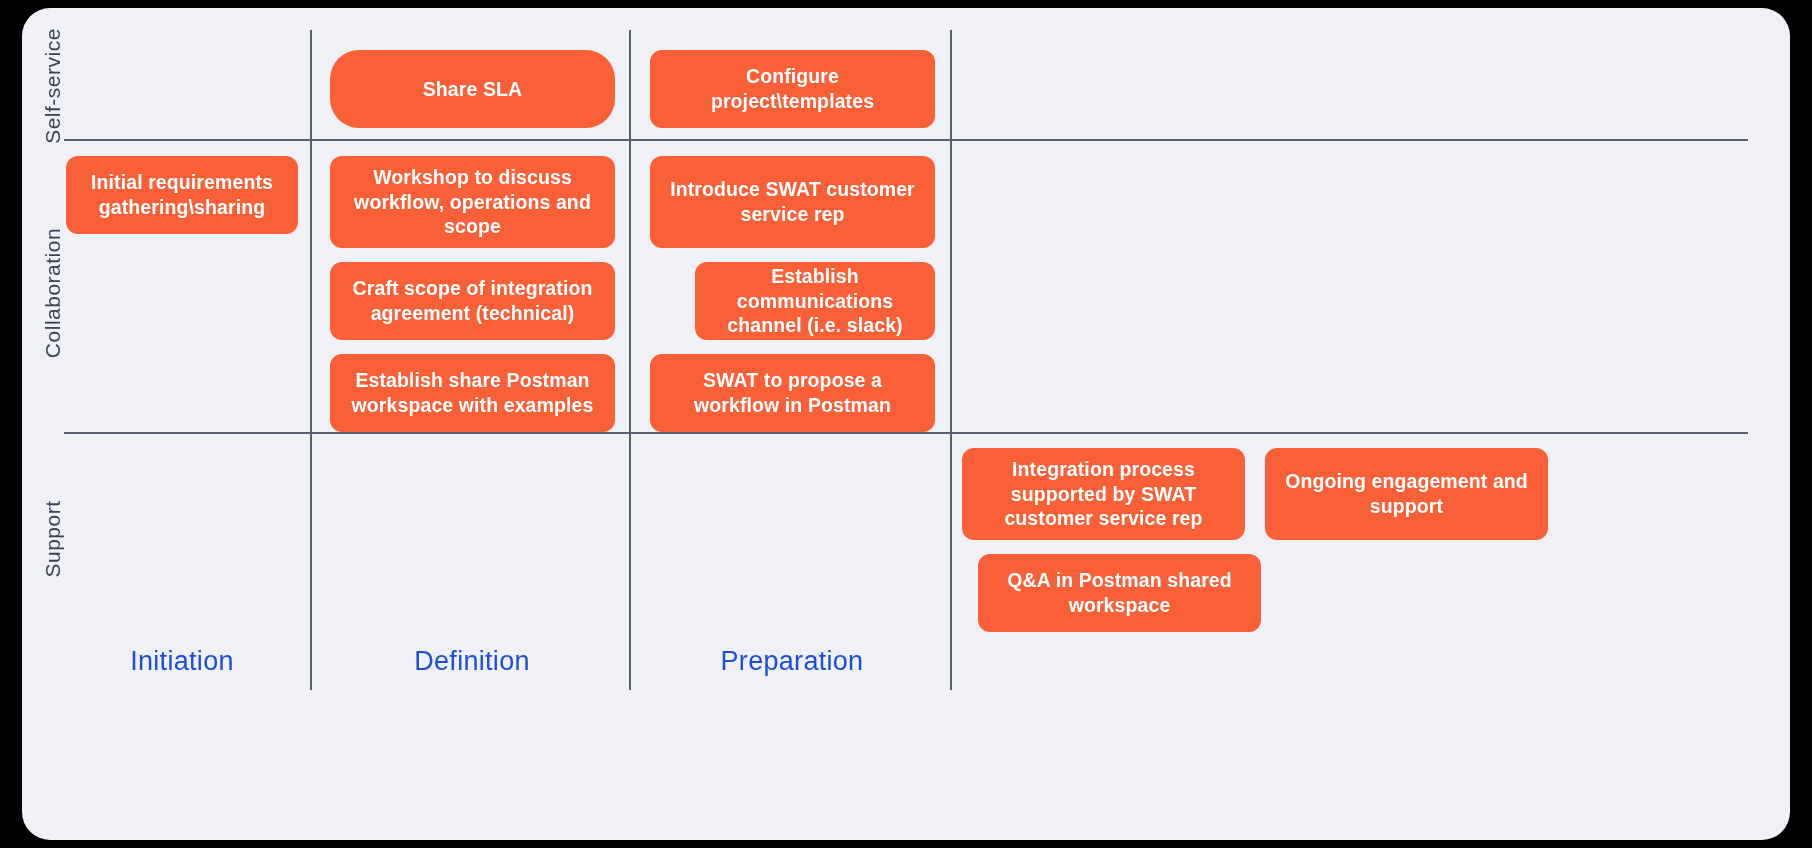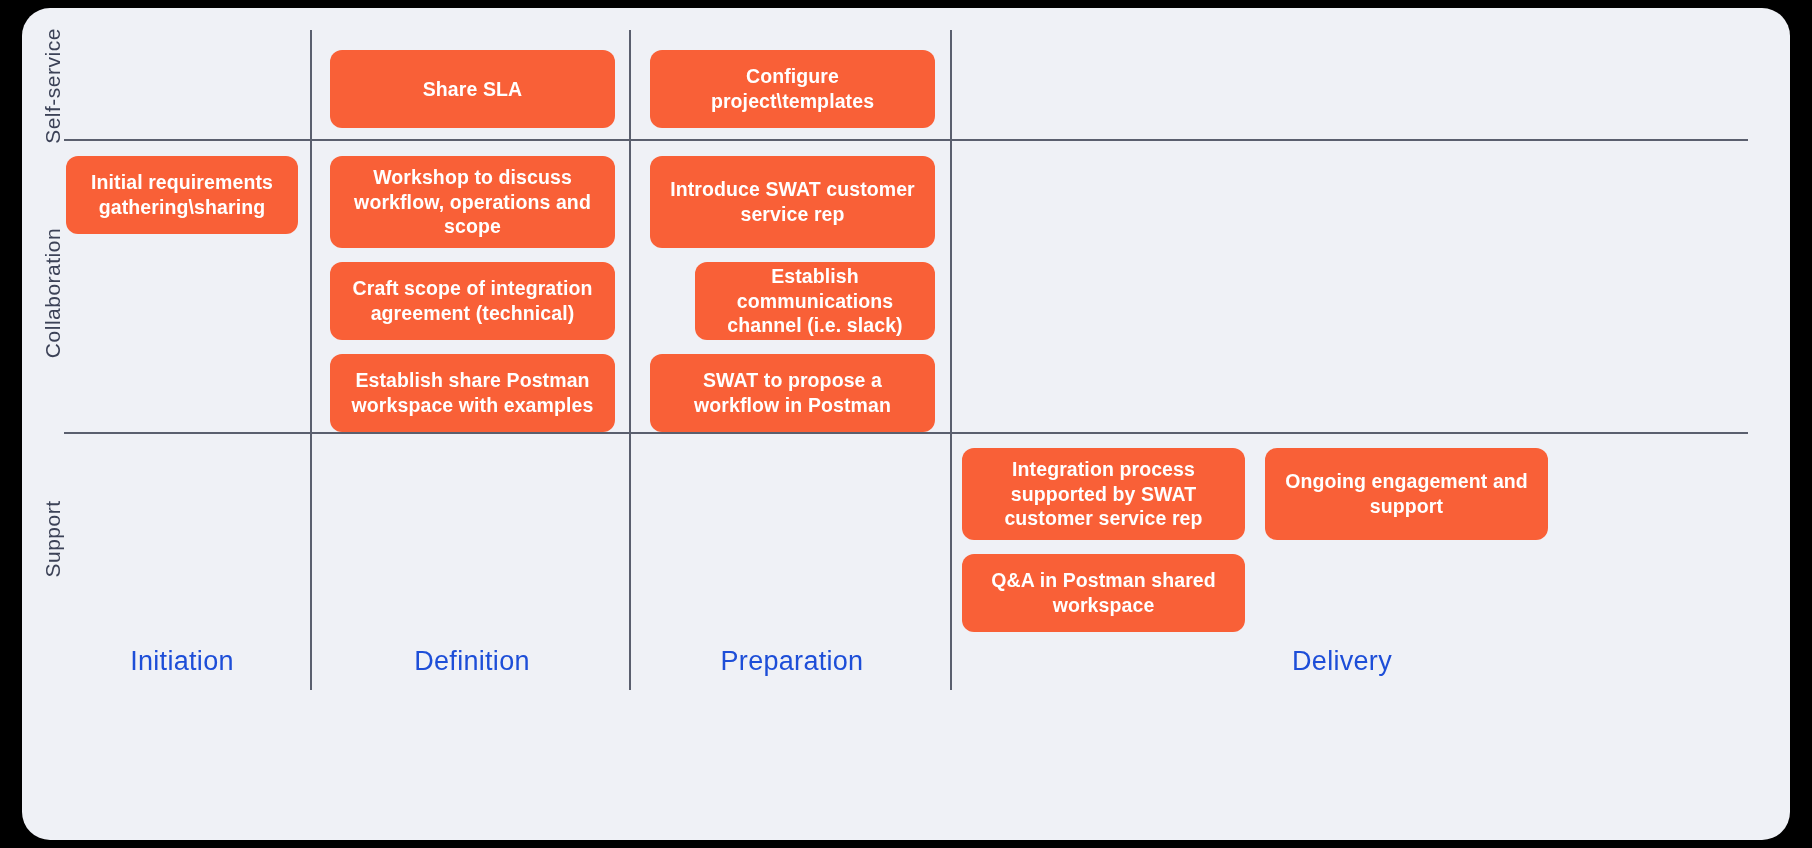--- a/index.html
+++ b/index.html
@@ -116,21 +116,21 @@
 
   <div class="hline" style="left:42px; top:131px; width:1684px;"></div>
   <div class="hline" style="left:42px; top:424px; width:1684px;"></div>
 
   <div class="vline" style="left:288px; top:22px; height:660px;"></div>
   <div class="vline" style="left:607px; top:22px; height:660px;"></div>
   <div class="vline" style="left:928px; top:22px; height:660px;"></div>
 
 
   <div class="cell" style="left:308px; top:42px; width:285px;">
-    <div class="card" style="height:78px;">Share SLA</div>
+    <div class="card" style="height:78px;border-radius:29px;">Share SLA</div>
   </div>
 
   <div class="cell" style="left:628px; top:42px; width:285px;">
     <div class="card" style="height:78px;">Configure project\templates</div>
   </div>
 
   <div class="cell" style="left:948px; top:42px; width:760px;"></div>
 
   <div class="cell" style="left:44px; top:148px; width:232px;">
     <div class="card" style="height:78px;">Initial requirements gathering\sharing</div>
@@ -152,21 +152,20 @@
 
   <div class="cell" style="left:44px; top:440px; width:232px;"></div>
 
   <div class="cell" style="left:308px; top:440px; width:285px;"></div>
 
   <div class="cell" style="left:628px; top:440px; width:285px;"></div>
 
   <div class="cell two-col" style="left:940px; top:440px; width:760px;">
     <div class="card" style="width:283px;height:92px;">Integration process supported by SWAT customer service rep</div>
     <div class="card" style="width:283px;height:92px;">Ongoing engagement and support</div>
-    <div class="card" style="width:283px;height:78px;">Q&amp;A in Postman shared workspace</div>
+    <div class="card" style="width:283px;height:78px;margin-left:16px;">Q&amp;A in Postman shared workspace</div>
   </div>
 
   <div class="col-label" style="left:44px; top:638px; width:232px;">Initiation</div>
   <div class="col-label" style="left:620px; top:638px; width:300px;">Preparation</div>
   <div class="col-label" style="left:300px; top:638px; width:300px;">Definition</div>
-  <div class="col-label" style="left:940px; top:638px; width:760px;">Delivery</div>
 
 </div>
 
 </body></html>

